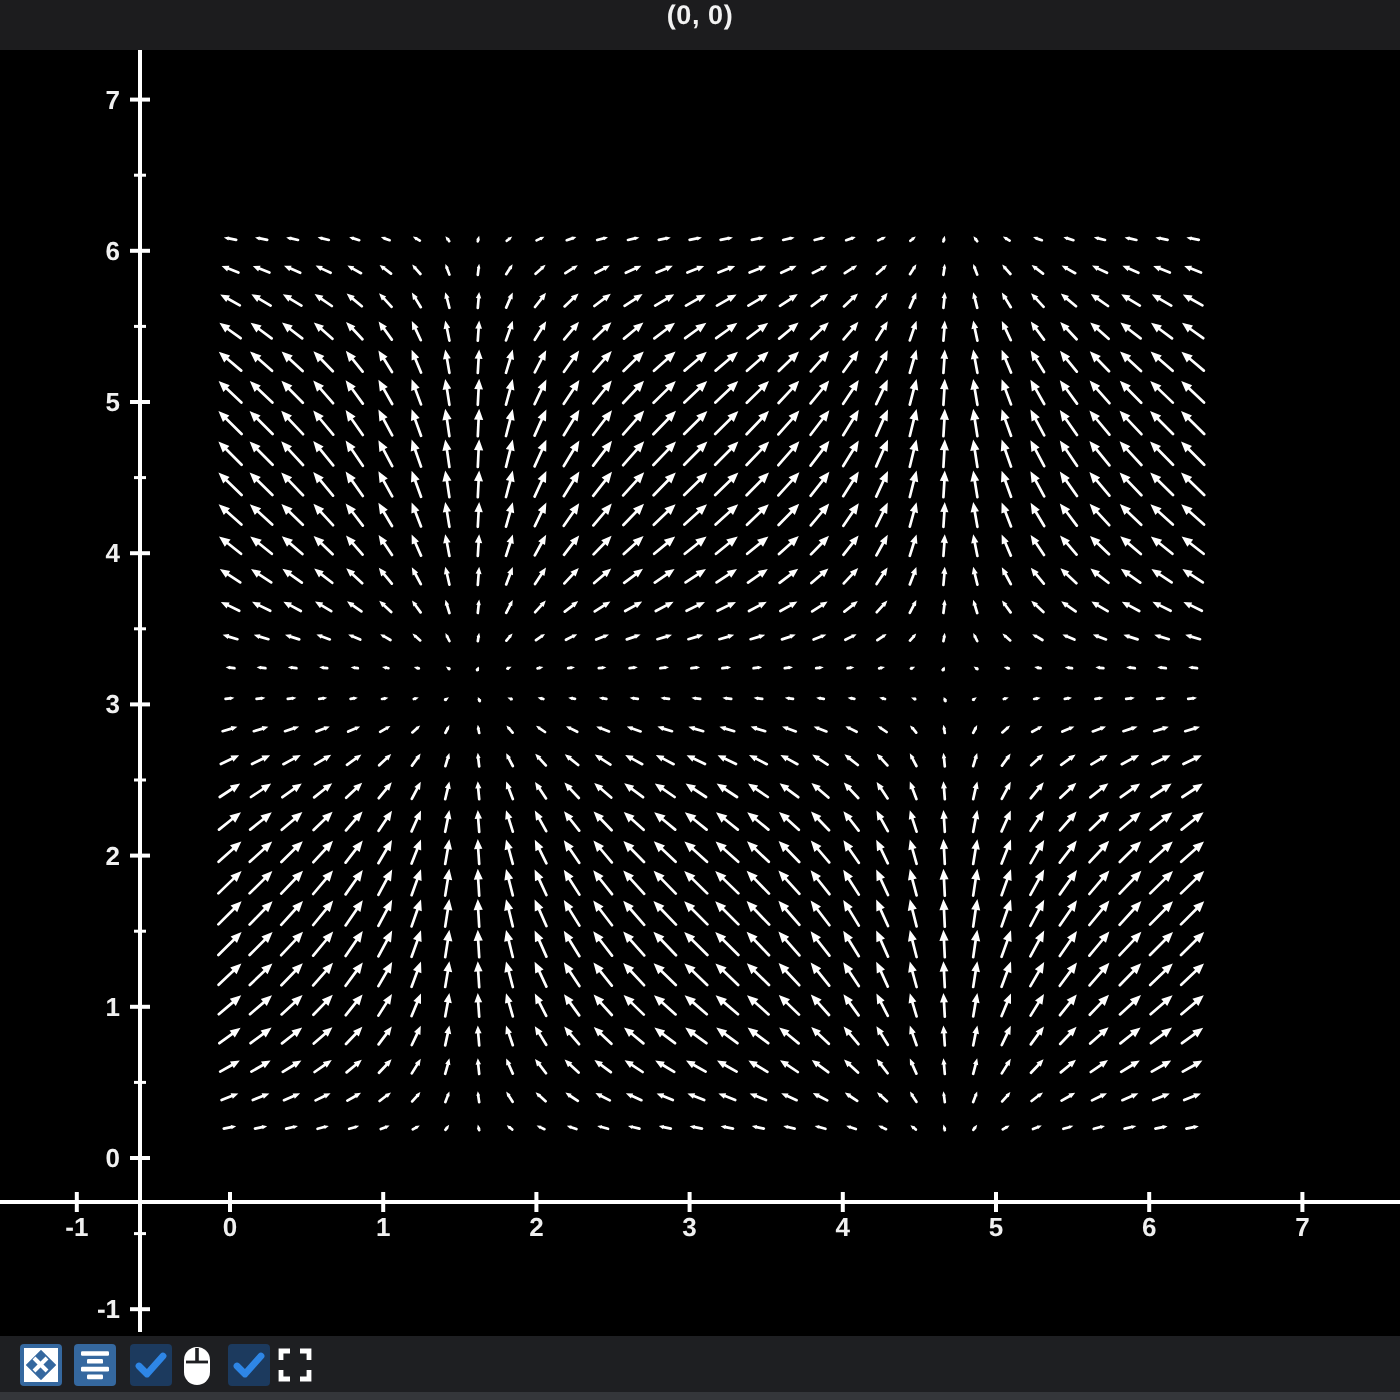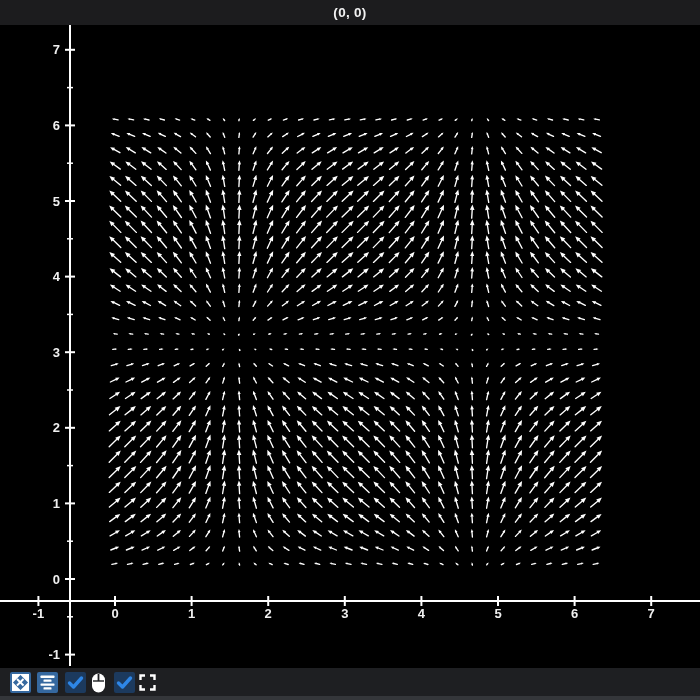--- a/index.html
+++ b/index.html
@@ -1,19 +1,19 @@
 <!DOCTYPE html>
 <html><head>
 <meta charset="utf-8">
 <style>
   html,body{margin:0;padding:0;background:#000;}
   .app{position:relative;width:700px;height:700px;overflow:hidden;background:#000;
        font-family:"Liberation Sans",sans-serif;}
   .titlebar{position:absolute;top:0;left:0;width:700px;height:25px;background:#1c1c1e;
-            display:flex;align-items:center;justify-content:center;}
+            display:flex;align-items:flex-start;justify-content:center;}
   .titlebar span{color:#f2f2f2;font-size:13.5px;font-weight:bold;letter-spacing:.3px;}
   #plot{position:absolute;top:0;left:0;}
   .toolbar{position:absolute;left:0;bottom:4px;width:700px;height:28px;background:#1e1f22;
            display:flex;align-items:center;}
   .bottomstrip{position:absolute;left:0;bottom:0;width:700px;height:4px;background:#34363a;}
   .tbtn{width:21px;height:21px;border-radius:2px;display:flex;align-items:center;
         justify-content:center;flex:0 0 auto;cursor:pointer;}
   .tbtn svg{display:block;}
   .m-l10{margin-left:10px;} .m-l6{margin-left:6px;} .m-l7{margin-left:7px;}
   .m-l2{margin-left:2px;} .m-l5{margin-left:5px;}

